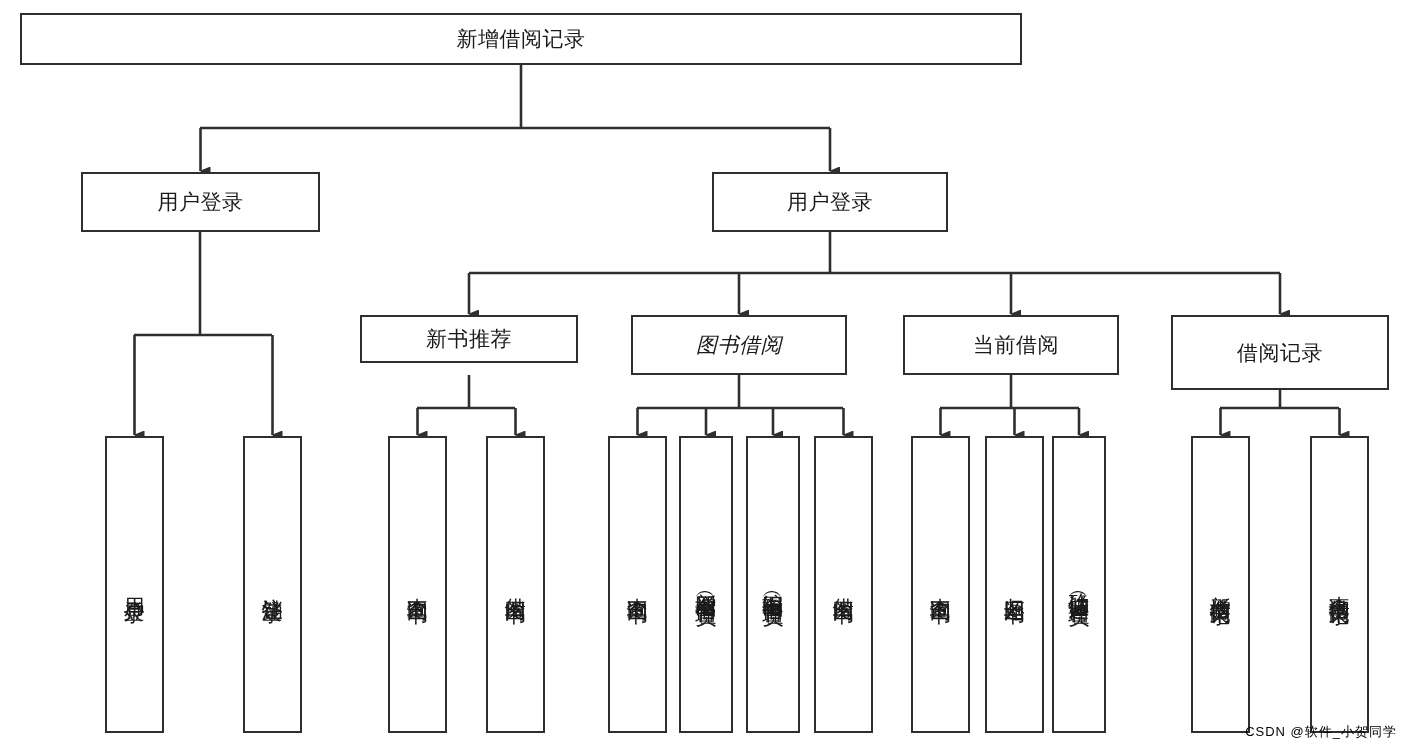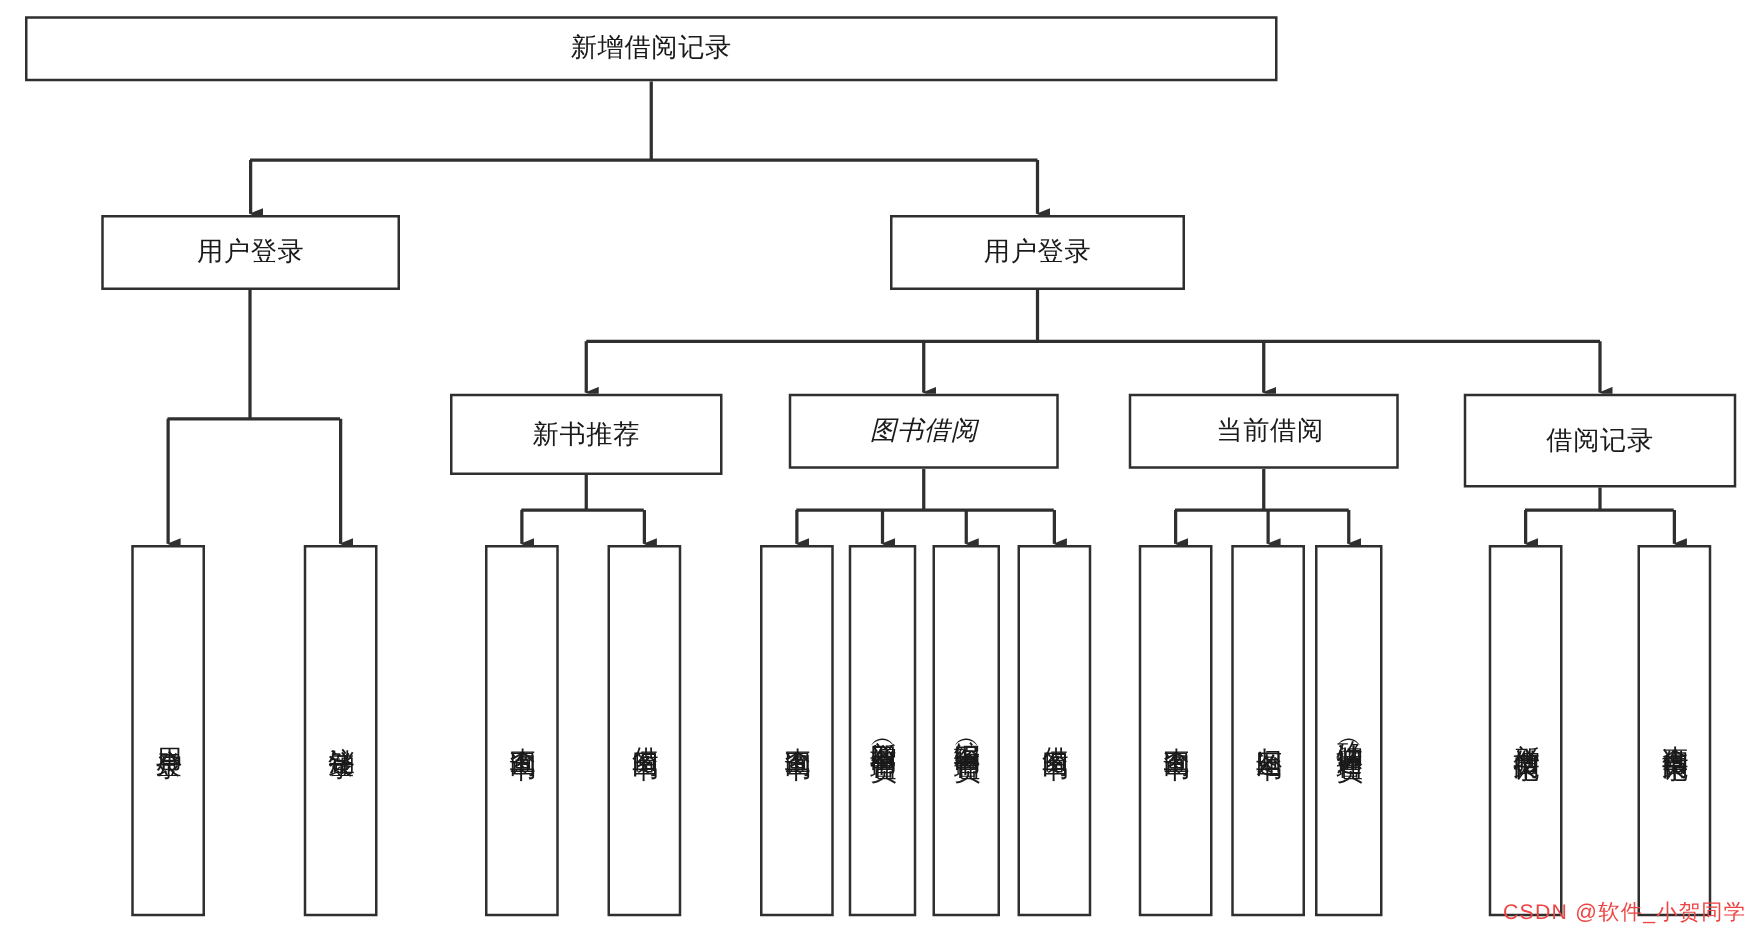--- a/index.html
+++ b/index.html
@@ -55,22 +55,22 @@
     display: block;
   }
   .node.horizontal .label {
     white-space: nowrap;
     display: block;
   }
   #watermark {
     position: absolute;
     right: 8px;
     bottom: 6px;
-    font-size: 17px;
-    color: #ef4444;
+    font-size: 13px;
+    color: #000000;
     letter-spacing: 1px;
     white-space: nowrap;
   }
 </style>
 </head>
 <body>
 
 <div id="diagram-root">
 
   <svg class="connectors" viewBox="0 0 1405 747" xmlns="http://www.w3.org/2000/svg">
@@ -120,21 +120,21 @@
     <span class="label">新增借阅记录</span>
   </div>
 
   <div class="node horizontal" id="n-user_login" style="left: 81px; top: 172px; width: 239px; height: 60px;">
     <span class="label">用户登录</span>
   </div>
   <div class="node horizontal" id="n-book_manage" style="left: 712px; top: 172px; width: 236px; height: 60px;">
     <span class="label">用户登录</span>
   </div>
 
-  <div class="node horizontal" id="n-new_book_rec" style="left: 360px; top: 315px; width: 218px; height: 65px;">
+  <div class="node horizontal" id="n-new_book_rec" style="left: 360px; top: 315px; width: 218px; height: 48px;">
     <span class="label">新书推荐</span>
   </div>
   <div class="node horizontal" id="n-book_borrow" style="left: 631px; top: 315px; width: 216px; height: 60px; font-style: italic;">
     <span class="label">图书借阅</span>
   </div>
   <div class="node horizontal" id="n-current_borrow" style="left: 903px; top: 315px; width: 216px; height: 60px; padding-left: 10px;">
     <span class="label">当前借阅</span>
   </div>
   <div class="node horizontal" id="n-borrow_record" style="left: 1171px; top: 315px; width: 218px; height: 75px;">
     <span class="label">借阅记录</span>

